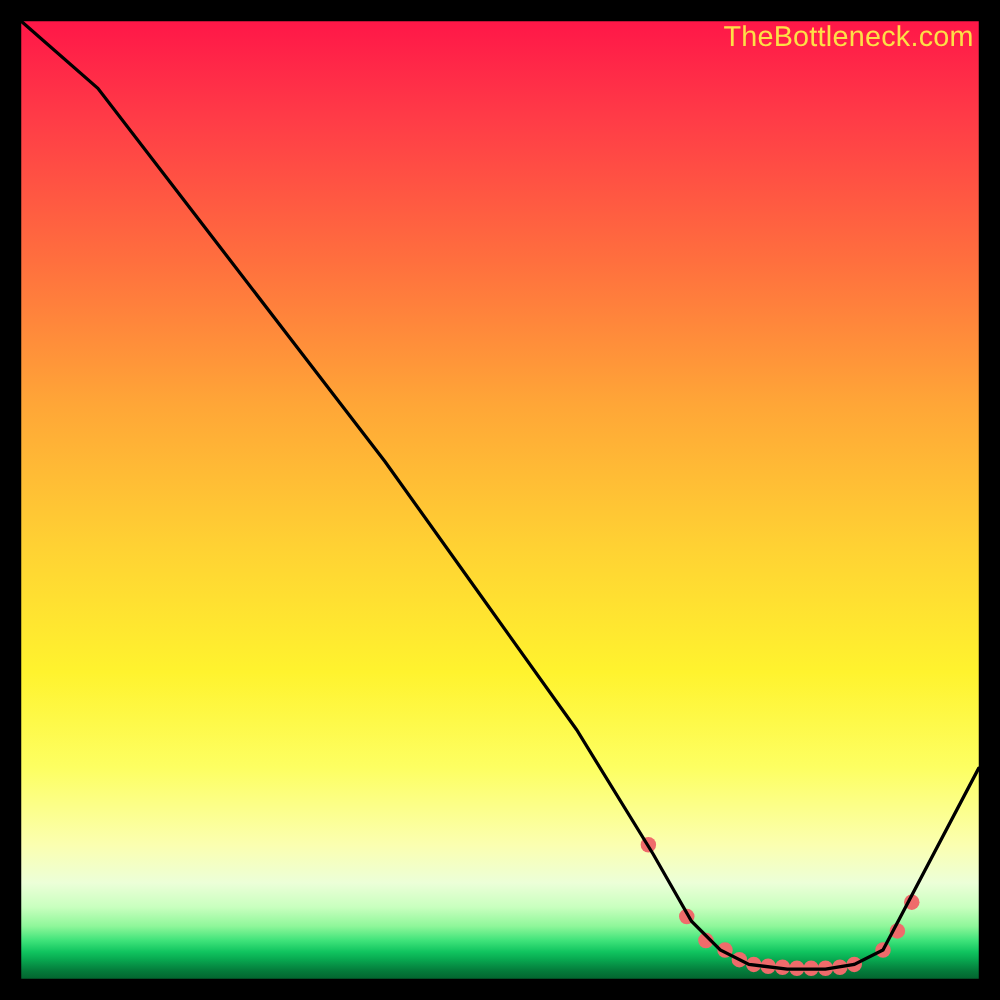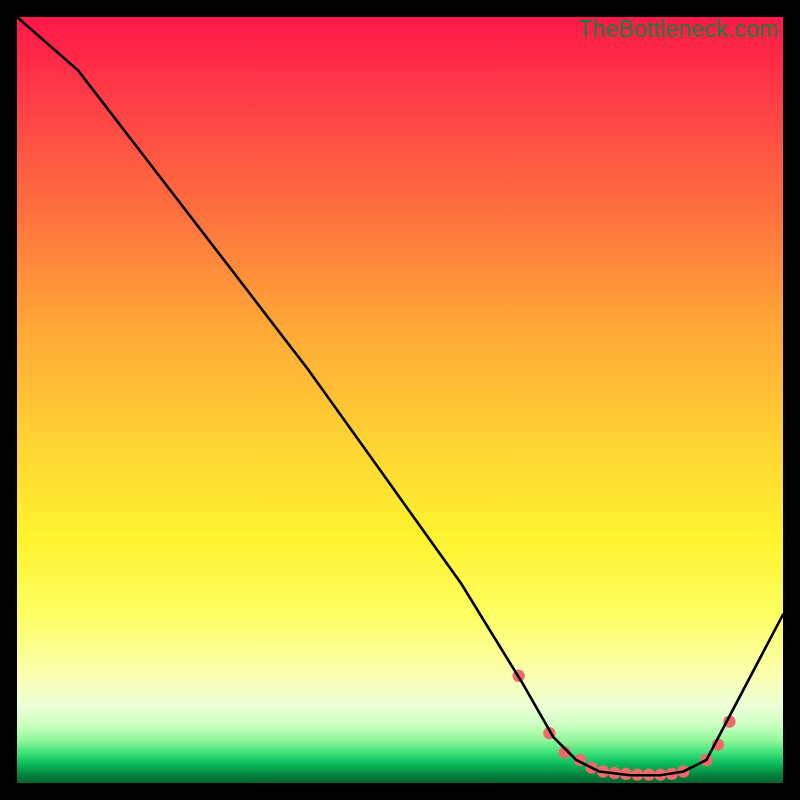--- a/index.html
+++ b/index.html
@@ -51,21 +51,21 @@
     left: 0;
     top: 0;
     width: 766px;
     height: 766px;
     overflow: visible;
   }
   .watermark {
     position: absolute;
     right: 4px;
     top: -1px;
-    color: #15803d;
+    color: #fde047;
     font: 23px Arial, Helvetica, sans-serif;
     letter-spacing: 0.2px;
     user-select: none;
   }
 </style>
 </head>
 <body>
 
 <div class="frame">
   <div class="plot-bg"></div>

